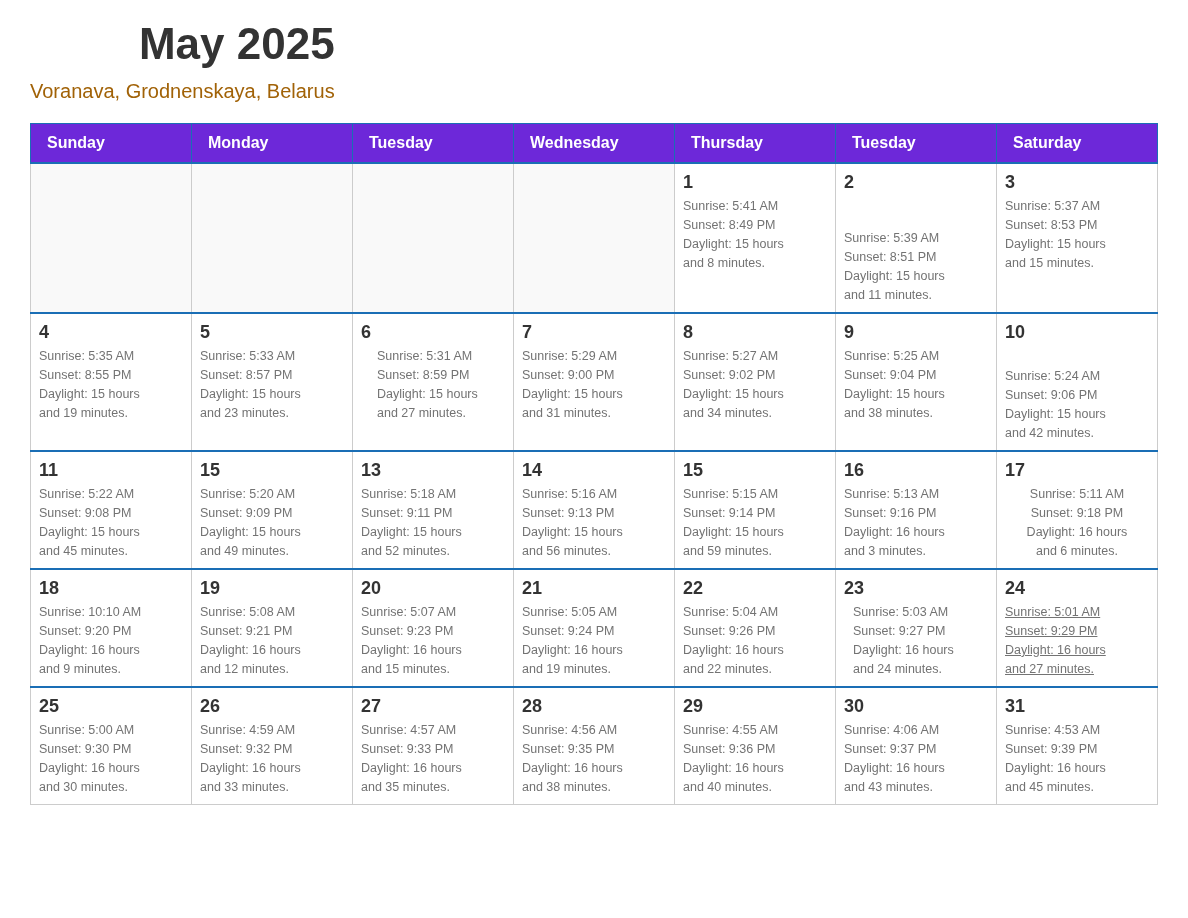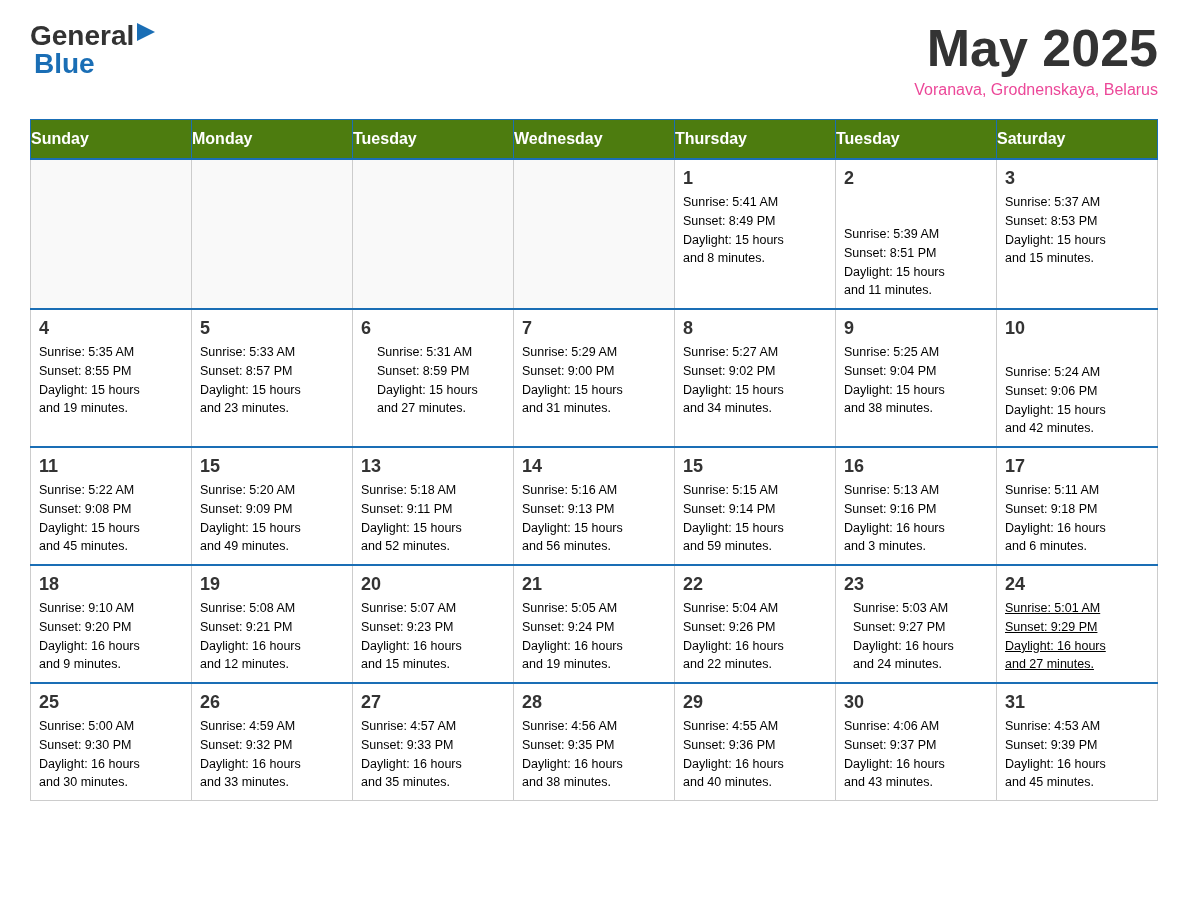--- a/index.html
+++ b/index.html
@@ -21,84 +21,73 @@
       flex-direction: column;
     }
     .logo-line1 {
       display: flex;
       align-items: center;
     }
     .title-section {
       text-align: right;
     }
     .month-year {
-      font-size: 52px;
+      font-size: 44px;
       font-weight: bold;
       color: #333;
       line-height: 1.1;
     }
     .location {
-      font-size: 16px;
-      color: #ec4899;
-      margin-top: 4px;
+      font-size: 20px;
+      color: #a16207;
+      margin-top: 12px;
     }
     .calendar {
       width: 100%;
       border-collapse: collapse;
       border: 1px solid #aaa;
     }
     .calendar th {
-      background-color: #4d7c0f;
+      background-color: #6d28d9;
       color: #ffffff;
       font-size: 16px;
       font-weight: bold;
-      padding: 10px 0;
+      padding: 10px 16px;
       text-align: left;
       border: 1px solid #1a6eb5;
     }
     .calendar td {
       vertical-align: top;
       padding: 8px;
       border: 1px solid #cccccc;
       width: calc(100% / 7);
       min-height: 100px;
     }
     .day-number {
       font-size: 18px;
       font-weight: bold;
       color: #333;
       margin-bottom: 4px;
     }
     .day-info {
       font-size: 12.5px;
-      color: #000000;
+      color: #737373;
       line-height: 1.5;
     }
     .empty-cell {
       background: #f9f9f9;
     }
     .week-row td {
       border-top: 2px solid #1a6eb5;
     }
   </style>
 </head>
 <body>
 
 <div class="header">
-  <div class="logo-wrapper">
-    <div class="logo-line1">
-      <span style="font-size:28px;font-weight:bold;color:#333;">General</span>
-      <span style="display:inline-block;margin-left:3px;position:relative;top:-2px;">
-        <svg width="18" height="18" viewBox="0 0 18 18">
-          <polygon points="0,0 18,9 0,18" fill="#1a6eb5"></polygon>
-        </svg>
-      </span>
-    </div>
-    <div style="font-size:28px;font-weight:bold;color:#1a6eb5;margin-left:4px;margin-top:-4px;">Blue</div>
-  </div>
   <div class="title-section">
     <div class="month-year">May 2025</div>
     <div class="location">Voranava, Grodnenskaya, Belarus</div>
   </div>
 </div>
 
 <table class="calendar">
   <thead>
     <tr>
     <th>Sunday</th>
@@ -227,30 +216,30 @@
         </td>
         <td>
           <div class="day-number">16</div>
           <div class="day-info" style="white-space: pre-line;">Sunrise: 5:13 AM
 Sunset: 9:16 PM
 Daylight: 16 hours
 and 3 minutes.</div>
         </td>
         <td>
           <div class="day-number">17</div>
-          <div class="day-info" style="white-space: pre-line;">Sunrise: 5:11 AM
+          <div class="day-info" style="white-space: pre-line; text-align: center;">Sunrise: 5:11 AM
 Sunset: 9:18 PM
 Daylight: 16 hours
 and 6 minutes.</div>
         </td>
       </tr>
       <tr class="week-row">
         <td>
           <div class="day-number">18</div>
-          <div class="day-info" style="white-space: pre-line;">Sunrise: 9:10 AM
+          <div class="day-info" style="white-space: pre-line;">Sunrise: 10:10 AM
 Sunset: 9:20 PM
 Daylight: 16 hours
 and 9 minutes.</div>
         </td>
         <td>
           <div class="day-number">19</div>
           <div class="day-info" style="white-space: pre-line;">Sunrise: 5:08 AM
 Sunset: 9:21 PM
 Daylight: 16 hours
 and 12 minutes.</div>

